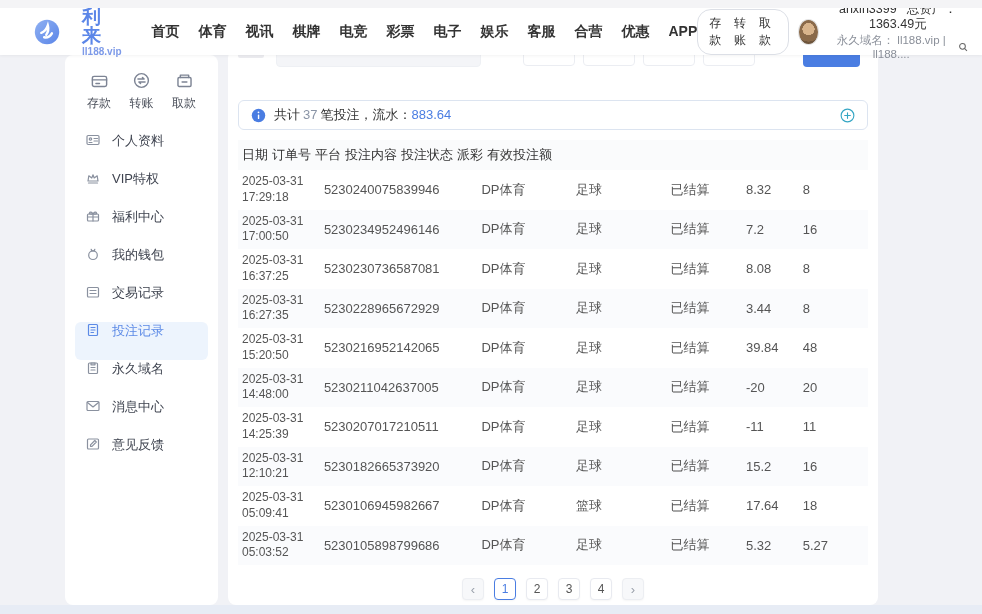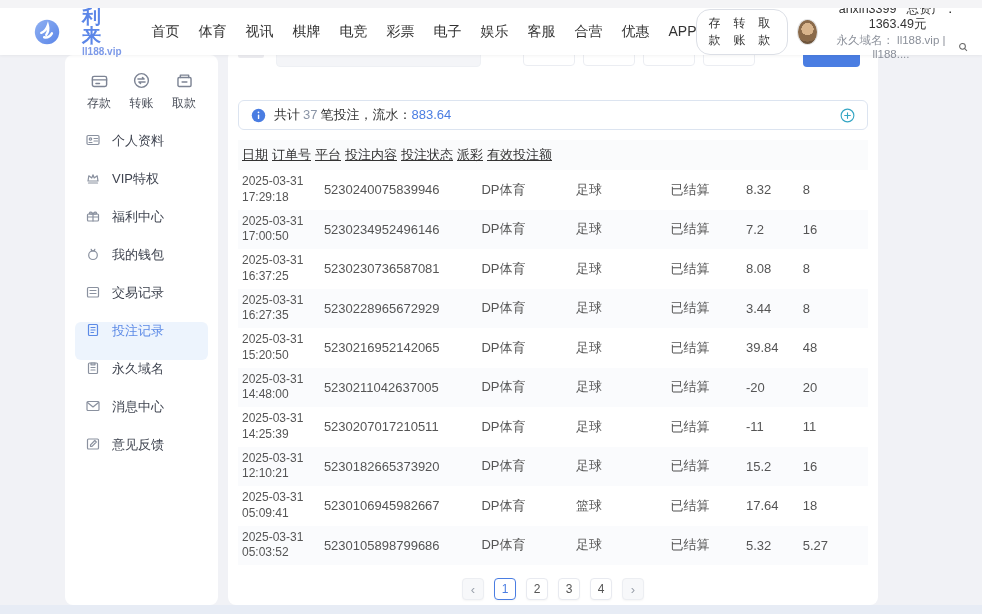--- a/index.html
+++ b/index.html
@@ -8,21 +8,21 @@
 
   
   .topstrip { position:absolute; left:0; top:0; width:982px; height:8px; background:#f4f4f6; z-index:6; }
   .header { position:absolute; left:0; top:8px; width:982px; height:47px; background:#fff; z-index:5;
             display:flex; align-items:center; padding:0 14px 0 34px; box-shadow:0 1px 3px rgba(0,0,0,.05); }
   .logo { display:flex; align-items:center; gap:22px; cursor:pointer; }
   .logo-icon { width:30px; height:30px; }
   .logo-cn { font-size:19px; letter-spacing:6px; color:#5b86e8; font-weight:bold; line-height:1; }
   .logo-domain { font-size:10px; color:#7d9ae8; font-weight:bold; margin-top:1px; }
   .nav { display:flex; gap:19px; margin-left:26px; }
-  .nav-item { font-size:14px; color:#333; cursor:pointer; white-space:nowrap; }
+  .nav-item { font-size:14px; color:#333; cursor:pointer; white-space:nowrap;font-weight:bold; }
   .hdr-right { margin-left:auto; display:flex; align-items:center; gap:9px; }
   .pill { display:flex; align-items:center; gap:7px; border:1px solid #dcdfe6; border-radius:14px; padding:5px 11px; }
   .pill span { font-size:12px; color:#333; cursor:pointer; }
   .avatar { width:26px; height:26px; border-radius:50%; background:radial-gradient(circle at 50% 38%, #d8b48c 0 34%, #8a6a4a 35% 70%, #6e553c 71%); border:1px solid #e2e2e2; cursor:pointer; }
   .uinfo { line-height:1.25;text-align:center; }
   .uline1 { font-size:12.5px; color:#333; }
   .uline1 .uassets { margin-left:10px; }
   .uline2 { font-size:11.5px; color:#8a8f99; display:flex; align-items:center; gap:3px; }
   .search-ic { width:12px; height:12px; cursor:pointer; }
 
@@ -50,21 +50,21 @@
   .f-btn { margin-left:auto; margin-right:8px; width:57px; height:27px; background:#4a7de2; border:none; border-radius:4px; cursor:pointer; }
 
   .summary { margin-top:32px; height:30px; border:1px solid #dce4f0; border-radius:6px; display:flex; align-items:center; padding:0 12px; gap:8px; }
   .summary .txt { font-size:13px; color:#333; }
   .summary .cnt { color:#8a94a6; margin:0 3px; }
   .summary .flow { color:#4a7de2; }
   .info-ic, .plus-ic { width:15px; height:15px; flex:0 0 15px; }
   .plus-wrap { margin-left:auto; cursor:pointer; display:flex; }
 
   .thead { display:flex; margin-top:10px; height:30px; align-items:center; background:#fafbfc; }
-  .thead .tcell { font-size:13px; color:#333;text-decoration:underline; }
+  .thead .tcell { font-size:13px; color:#333; }
   .trow { display:flex; align-items:center; height:39.5px; }
   .tbody .trow:nth-of-type(even) { background:#fafbfd; }
   .tcell { padding-left:4px; font-size:13px; color:#555; }
   .c1{width:13%;} .c2{width:25%;} .c3{width:15%;} .c4{width:15%;} .c5{width:12%;} .c6{width:9%;} .c7{width:11%;}
   .dt { font-size:12px; color:#555; line-height:1.3; }
 
   .pager { display:flex; justify-content:center; align-items:center; gap:10px; margin-top:13px; }
   .pg { min-width:22px; height:22px; display:flex; align-items:center; justify-content:center; border-radius:4px;
         font-size:12px; color:#555; background:#fff; border:1px solid #e8eaf0; box-shadow:0 1px 2px rgba(0,0,0,.04); cursor:pointer; }
   .pg.nav-pg { background:#f7f8fa; color:#9aa0ab; border-color:#eceef2; font-size:13px; }

